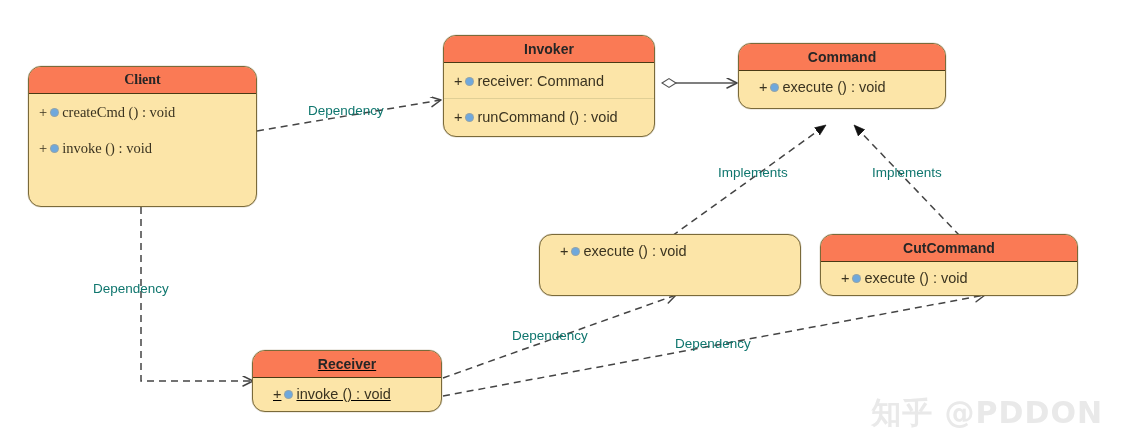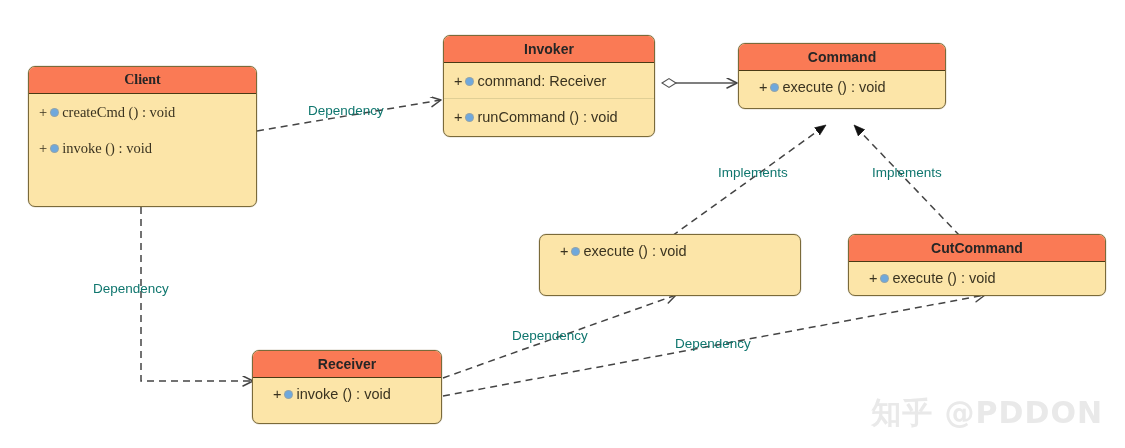--- a/index.html
+++ b/index.html
@@ -18,21 +18,21 @@
   #edge-layer {
     position: absolute;
     left: 0; top: 0;
     width: 1125px;
     height: 448px;
   }
   .uml-class {
     position: absolute;
     box-sizing: border-box;
     border: 1px solid #7a6a3a;
-    border-radius: 7px;
+    border-radius: 13px;
     background: #fce5a8;
     overflow: hidden;
     box-shadow: 0 0 0 0.5px rgba(120,100,50,0.25);
   }
   .uml-header {
     box-sizing: border-box;
     height: 27px;
     line-height: 26px;
     text-align: center;
     font-weight: bold;
@@ -139,21 +139,21 @@
       <div class="uml-member">
         <span class="vis">+</span><span class="mdot"></span><span class="sig">invoke () : void</span>
       </div>
     </div>
   </div>
 
   <div class="uml-class" style="left:443px; top:35px; width:212px; height:102px;">
     <div class="uml-header">Invoker</div>
     <div class="uml-body">
       <div class="uml-member divided">
-        <span class="vis">+</span><span class="mdot"></span><span class="sig">command: Receiver</span>
+        <span class="vis">+</span><span class="mdot"></span><span class="sig">receiver: Command</span>
       </div>
       <div class="uml-member">
         <span class="vis">+</span><span class="mdot"></span><span class="sig">runCommand () : void</span>
       </div>
     </div>
   </div>
 
   <div class="uml-class" style="left:738px; top:43px; width:208px; height:66px;">
     <div class="uml-header">Command</div>
     <div class="uml-body">
@@ -164,30 +164,30 @@
   </div>
 
   <div class="uml-class" style="left:539px; top:234px; width:262px; height:62px;">
     <div class="uml-body">
       <div class="uml-member compact">
         <span class="vis">+</span><span class="mdot"></span><span class="sig">execute () : void</span>
       </div>
     </div>
   </div>
 
-  <div class="uml-class" style="left:848px; top:234px; width:258px; height:62px;">
+  <div class="uml-class" style="left:820px; top:234px; width:258px; height:62px;">
     <div class="uml-header">CutCommand</div>
     <div class="uml-body">
       <div class="uml-member compact">
         <span class="vis">+</span><span class="mdot"></span><span class="sig">execute () : void</span>
       </div>
     </div>
   </div>
 
-  <div class="uml-class" style="left:252px; top:350px; width:190px; height:74px;">
+  <div class="uml-class" style="left:252px; top:350px; width:190px; height:62px;text-decoration:underline;">
     <div class="uml-header">Receiver</div>
     <div class="uml-body">
       <div class="uml-member compact">
         <span class="vis">+</span><span class="mdot"></span><span class="sig">invoke () : void</span>
       </div>
     </div>
   </div>
 
   <div class="edge-label" style="left:308px; top:103px;">Dependency</div>
 

